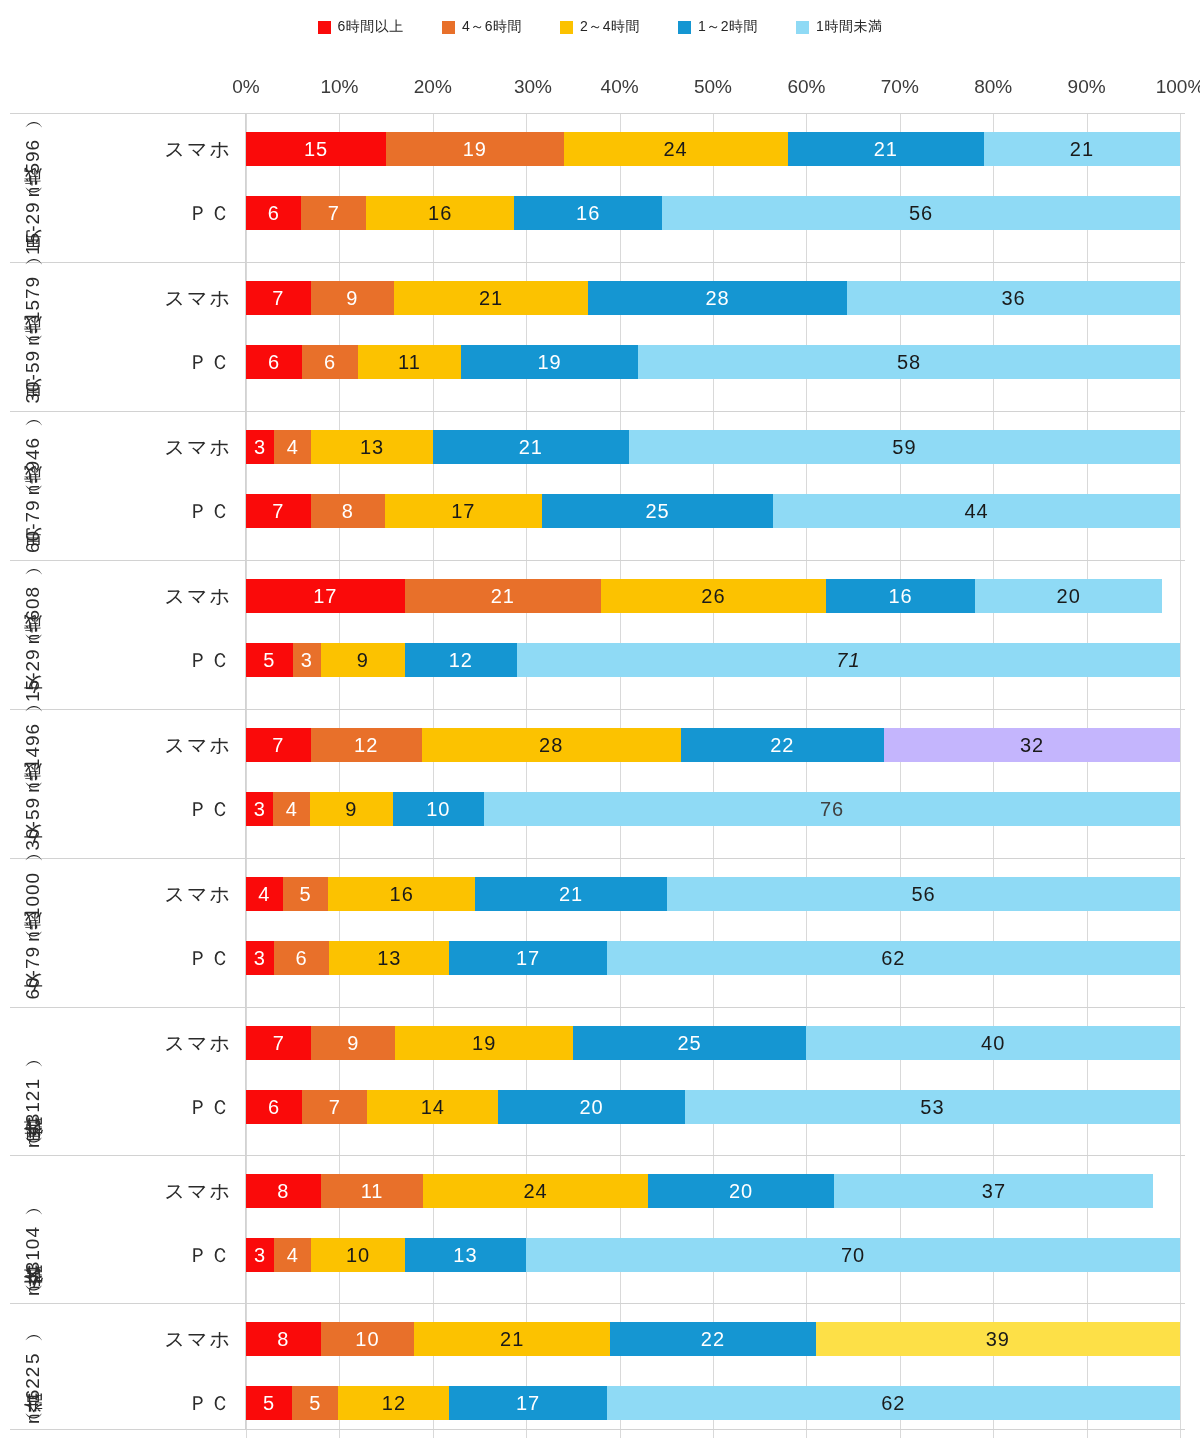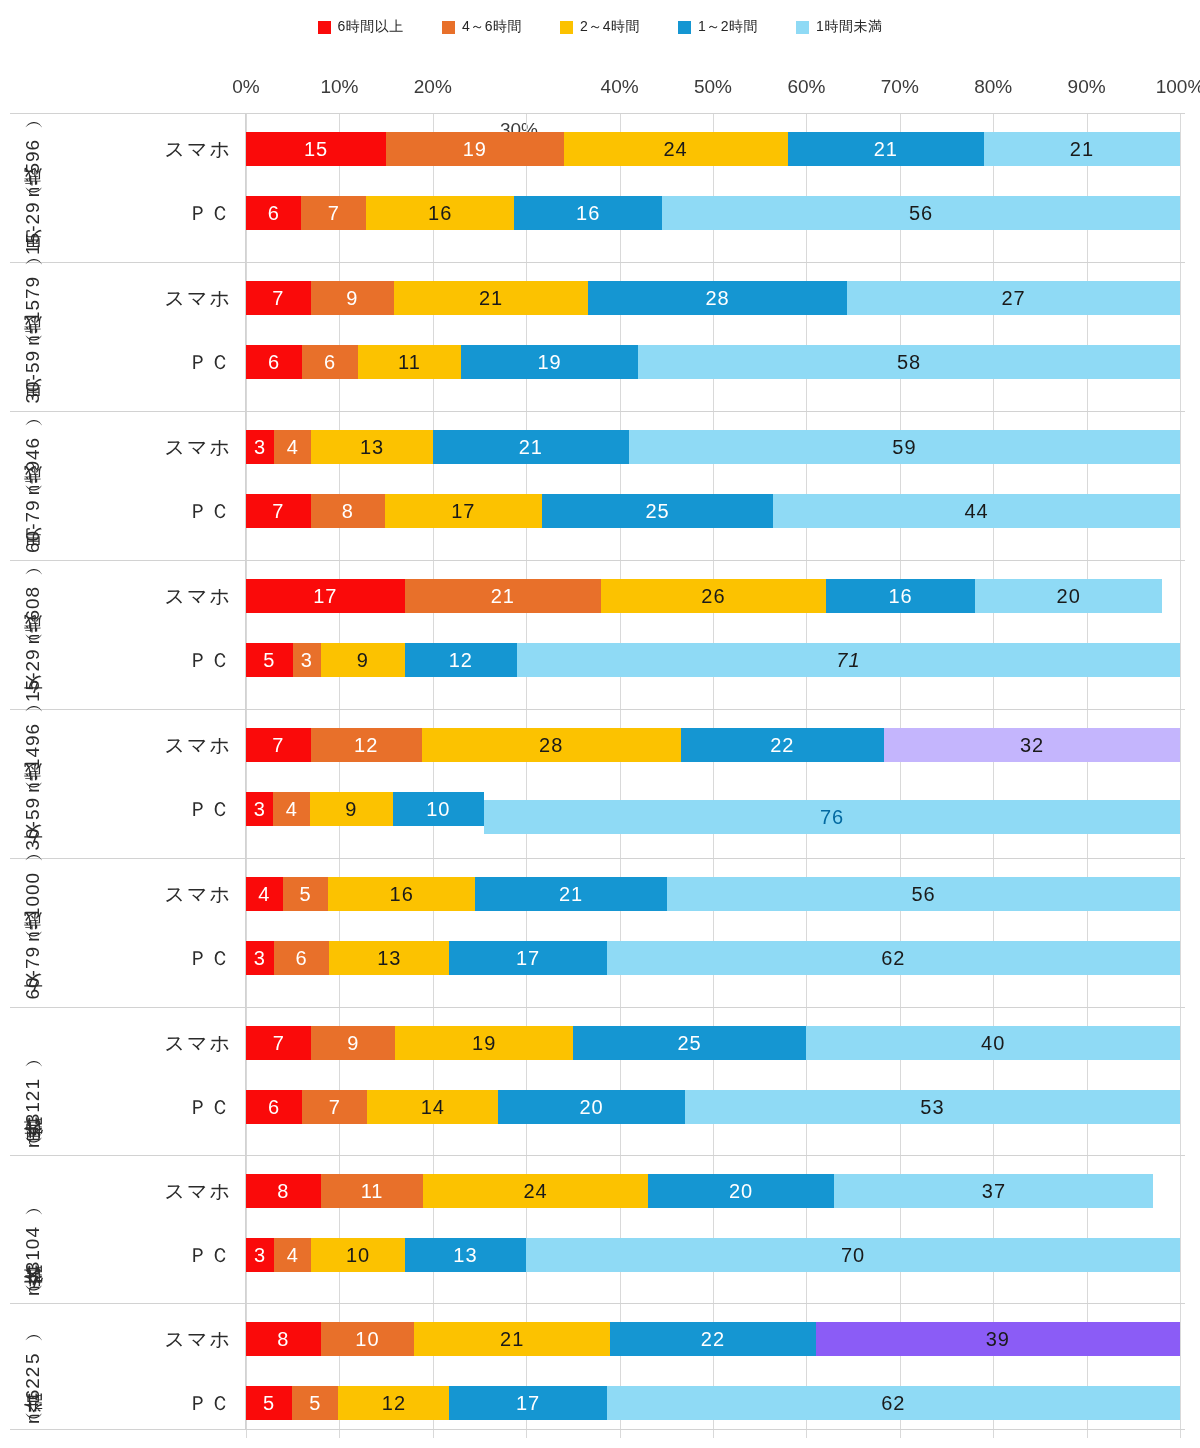--- a/index.html
+++ b/index.html
@@ -121,21 +121,21 @@
       <div class="legend-item">
         <span class="legend-swatch" style="background: rgb(143, 218, 245);"></span>
         <span class="legend-label">1時間未満</span>
       </div>
     </div>
 
   <div class="axis" id="axis">
       <span class="axis-tick" style="left: 0px;">0%</span>
       <span class="axis-tick" style="left: 93.4px;">10%</span>
       <span class="axis-tick" style="left: 186.8px;">20%</span>
-      <span class="axis-tick" style="left: 273px; margin-top: 43px;">30%</span>
+      <span class="axis-tick" style="left: 287px;">30%</span>
       <span class="axis-tick" style="left: 373.6px;">40%</span>
       <span class="axis-tick" style="left: 467px;">50%</span>
       <span class="axis-tick" style="left: 560.4px;">60%</span>
       <span class="axis-tick" style="left: 653.8px;">70%</span>
       <span class="axis-tick" style="left: 747.2px;">80%</span>
       <span class="axis-tick" style="left: 840.6px;">90%</span>
       <span class="axis-tick" style="left: 934px;">100%</span>
     </div>
 
   <div class="plot">
@@ -224,21 +224,21 @@
                 <div class="seg" style="background: rgb(232, 112, 42); width: 84.06px; color: rgb(255, 255, 255);">
                   <span class="seg-val">9</span>
                 </div>
                 <div class="seg" style="background: rgb(252, 194, 0); width: 196.14px; color: rgb(26, 26, 26);">
                   <span class="seg-val">21</span>
                 </div>
                 <div class="seg" style="background: rgb(21, 150, 210); width: 261.52px; color: rgb(255, 255, 255);">
                   <span class="seg-val">28</span>
                 </div>
                 <div class="seg" style="background: rgb(143, 218, 245); width: 336.24px; color: rgb(26, 26, 26);">
-                  <span class="seg-val">27</span>
+                  <span class="seg-val">36</span>
                 </div>
               </div>
             </div>
             <div class="series-row" style="margin-top: 16px;">
               <span class="series-label-box">ＰＣ</span>
               <div class="bar">
                 <div class="seg" style="background: rgb(250, 10, 10); width: 56.04px; color: rgb(255, 255, 255);">
                   <span class="seg-val">6</span>
                 </div>
                 <div class="seg" style="background: rgb(232, 112, 42); width: 56.04px; color: rgb(255, 255, 255);">
@@ -399,21 +399,21 @@
                 </div>
                 <div class="seg" style="background: rgb(232, 112, 42); width: 37.36px; color: rgb(255, 255, 255);">
                   <span class="seg-val">4</span>
                 </div>
                 <div class="seg" style="background: rgb(252, 194, 0); width: 84.06px; color: rgb(26, 26, 26);">
                   <span class="seg-val">9</span>
                 </div>
                 <div class="seg" style="background: rgb(21, 150, 210); width: 93.4px; color: rgb(255, 255, 255);">
                   <span class="seg-val">10</span>
                 </div>
-                <div class="seg" style="background: rgb(143, 218, 245); width: 709.84px; color: #0369a1; margin-top: 8px;">
+                <div class="seg" style="background: rgb(143, 218, 245); width: 709.84px; color: #404040;">
                   <span class="seg-val">76</span>
                 </div>
               </div>
             </div>
           </div>
         </div>
         <div class="group" style="height: 149px;">
           <div class="cat-cell">
             <div class="cat-vert">
               <div class="cat-vert-inner">
@@ -588,21 +588,21 @@
                 </div>
                 <div class="seg" style="background: rgb(232, 112, 42); width: 93.4px; color: rgb(255, 255, 255);">
                   <span class="seg-val">10</span>
                 </div>
                 <div class="seg" style="background: rgb(252, 194, 0); width: 196.14px; color: rgb(26, 26, 26);">
                   <span class="seg-val">21</span>
                 </div>
                 <div class="seg" style="background: rgb(21, 150, 210); width: 205.48px; color: rgb(255, 255, 255);">
                   <span class="seg-val">22</span>
                 </div>
-                <div class="seg" style="background: #8b5cf6; width: 364.26px; color: rgb(26, 26, 26);">
+                <div class="seg" style="background: #fde047; width: 364.26px; color: rgb(26, 26, 26);">
                   <span class="seg-val">39</span>
                 </div>
               </div>
             </div>
             <div class="series-row" style="margin-top: 16px;">
               <span class="series-label-box">ＰＣ</span>
               <div class="bar">
                 <div class="seg" style="background: rgb(250, 10, 10); width: 46.7px; color: rgb(255, 255, 255);">
                   <span class="seg-val">5</span>
                 </div>

